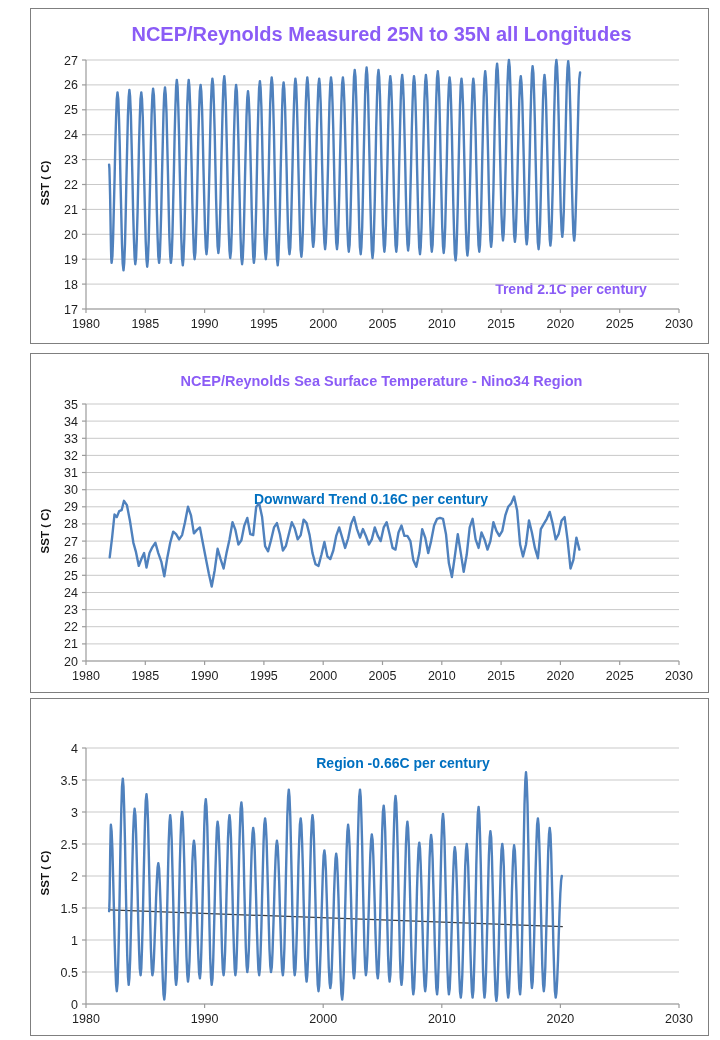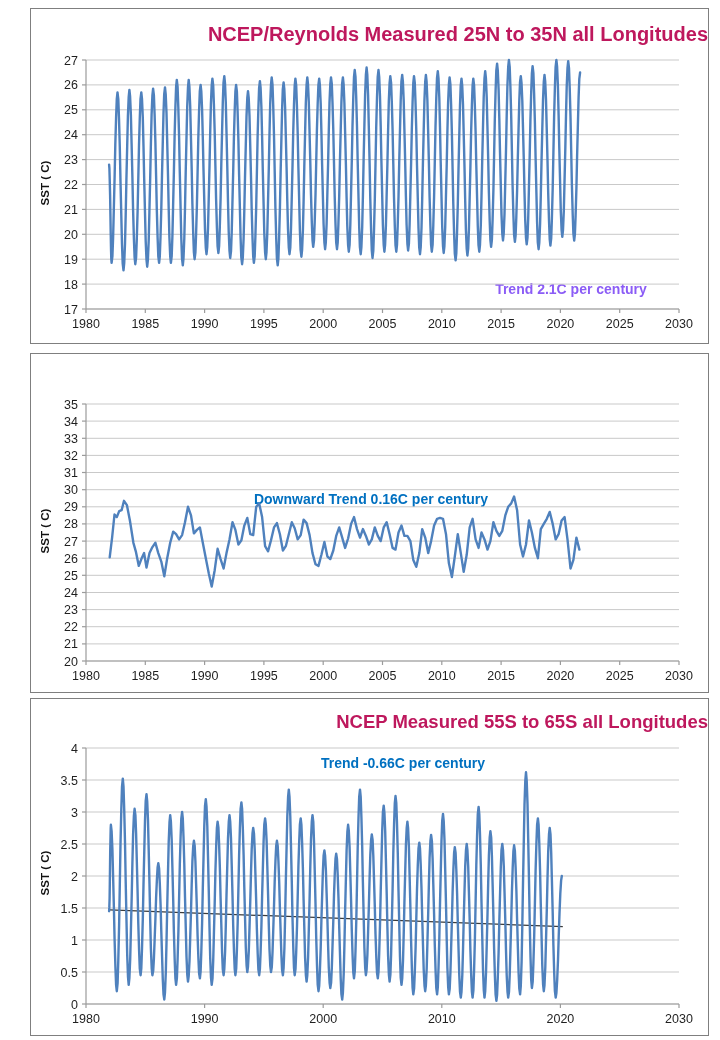--- a/index.html
+++ b/index.html
@@ -2,21 +2,21 @@
 <html><head>
 <meta charset="utf-8">
 <style>
   html,body{margin:0;padding:0;background:#ffffff;width:720px;height:1040px;overflow:hidden;
     font-family:"Liberation Sans", sans-serif;}
   .chart-box{position:absolute;left:30px;width:679px;background:#ffffff;
     border:1px solid #7f7f7f;box-sizing:border-box;}
   #box-0{top:8px;height:336px;}
   #box-1{top:353px;height:340px;}
   #box-2{top:698px;height:338px;}
-  .chart-title{position:absolute;left:0;width:100%;text-align:right;font-weight:bold;color:#be185d;}
+  .chart-title{position:absolute;left:12px;width:100%;text-align:center;font-weight:bold;color:#8b5cf6;}
   #box-0 .chart-title{top:14px;font-size:20px;}
   #box-1 .chart-title{top:19px;font-size:14.5px;}
   #box-2 .chart-title{top:12px;font-size:18.5px;}
   .ylab{position:absolute;left:-56px;width:140px;text-align:center;
     transform:rotate(-90deg);font-weight:bold;font-size:11.5px;color:#111;white-space:nowrap;}
   #box-0 .ylab{top:168px;}
   #box-1 .ylab{top:171px;}
   #box-2 .ylab{top:168px;}
   .anno{position:absolute;font-weight:bold;font-size:14px;white-space:nowrap;
     transform:translateX(-50%);}
@@ -89,20 +89,21 @@
       <text x="529.4" y="319" text-anchor="middle">2020</text>
       <line x1="588.7" x2="588.7" y1="300" y2="304" stroke="#9b9b9b" stroke-width="1.2"></line>
       <text x="588.7" y="319" text-anchor="middle">2025</text>
       <line x1="648.0" x2="648.0" y1="300" y2="304" stroke="#9b9b9b" stroke-width="1.2"></line>
       <text x="648.0" y="319" text-anchor="middle">2030</text>
       <path d="M78.1,155.6 L78.4,159.3 L78.7,170.0 L79.1,185.9 L79.4,204.8 L79.7,223.6 L80.0,239.5 L80.3,250.2 L80.6,253.9 L81.4,247.4 L82.1,229.0 L82.8,201.3 L83.6,168.7 L84.3,136.0 L85.1,108.3 L85.8,89.9 L86.5,83.4 L87.3,90.1 L88.0,109.4 L88.8,138.3 L89.5,172.4 L90.3,206.5 L91.0,235.3 L91.7,254.6 L92.5,261.4 L93.2,254.5 L94.0,235.0 L94.7,205.7 L95.4,171.1 L96.2,136.6 L96.9,107.3 L97.7,87.8 L98.4,80.9 L99.1,87.5 L99.9,106.4 L100.6,134.7 L101.4,168.0 L102.1,201.4 L102.9,229.7 L103.6,248.5 L104.3,255.2 L105.1,248.6 L105.8,230.0 L106.6,202.1 L107.3,169.3 L108.0,136.4 L108.8,108.5 L109.5,89.9 L110.3,83.4 L111.0,90.0 L111.8,108.9 L112.5,137.2 L113.2,170.5 L114.0,203.9 L114.7,232.1 L115.5,251.0 L116.2,257.7 L116.9,250.9 L117.7,231.6 L118.4,202.7 L119.2,168.7 L119.9,134.6 L120.6,105.7 L121.4,86.4 L122.1,79.6 L122.9,86.3 L123.6,105.2 L124.4,133.4 L125.1,166.8 L125.8,200.1 L126.6,228.4 L127.3,247.3 L128.1,253.9 L128.8,247.3 L129.5,228.2 L130.3,199.8 L131.0,166.2 L131.8,132.6 L132.5,104.1 L133.2,85.1 L134.0,78.4 L134.7,85.1 L135.5,104.1 L136.2,132.6 L137.0,166.2 L137.7,199.8 L138.4,228.2 L139.2,247.3 L139.9,253.9 L140.7,247.0 L141.4,227.1 L142.1,197.4 L142.9,162.4 L143.6,127.4 L144.4,97.7 L145.1,77.9 L145.8,70.9 L146.6,78.0 L147.3,98.1 L148.1,128.2 L148.8,163.7 L149.6,199.2 L150.3,229.3 L151.0,249.4 L151.8,256.4 L152.5,249.4 L153.3,229.3 L154.0,199.2 L154.7,163.7 L155.5,128.2 L156.2,98.1 L157.0,78.0 L157.7,70.9 L158.4,77.7 L159.2,97.2 L159.9,126.3 L160.7,160.6 L161.4,194.9 L162.2,223.9 L162.9,243.4 L163.6,250.2 L164.4,243.6 L165.1,224.7 L165.9,196.4 L166.6,163.0 L167.3,129.7 L168.1,101.4 L168.8,82.5 L169.6,75.9 L170.3,82.3 L171.1,100.7 L171.8,128.2 L172.5,160.6 L173.3,193.0 L174.0,220.4 L174.8,238.8 L175.5,245.2 L176.2,238.5 L177.0,219.5 L177.7,191.0 L178.5,157.4 L179.2,123.9 L179.9,95.4 L180.7,76.4 L181.4,69.7 L182.2,76.3 L182.9,95.2 L183.7,123.5 L184.4,156.8 L185.1,190.2 L185.9,218.4 L186.6,237.3 L187.4,244.0 L188.1,237.2 L188.8,218.1 L189.6,189.4 L190.3,155.6 L191.1,121.8 L191.8,93.1 L192.5,73.9 L193.3,67.2 L194.0,74.1 L194.8,93.8 L195.5,123.3 L196.3,158.1 L197.0,192.9 L197.7,222.3 L198.5,242.0 L199.2,249.0 L200.0,242.4 L200.7,223.6 L201.4,195.5 L202.2,162.4 L202.9,129.3 L203.7,101.2 L204.4,82.5 L205.1,75.9 L205.9,82.7 L206.6,102.2 L207.4,131.2 L208.1,165.5 L208.9,199.8 L209.6,228.9 L210.3,248.4 L211.1,255.2 L211.8,248.6 L212.6,229.8 L213.3,201.8 L214.0,168.7 L214.8,135.5 L215.5,107.5 L216.3,88.7 L217.0,82.1 L217.7,88.7 L218.5,107.3 L219.2,135.2 L220.0,168.0 L220.7,200.9 L221.5,228.8 L222.2,247.4 L222.9,253.9 L223.7,247.0 L224.4,227.3 L225.2,197.8 L225.9,163.0 L226.6,128.3 L227.4,98.8 L228.1,79.1 L228.9,72.2 L229.6,78.9 L230.4,98.2 L231.1,127.1 L231.8,161.2 L232.6,195.2 L233.3,224.1 L234.1,243.4 L234.8,250.2 L235.5,243.3 L236.3,223.6 L237.0,194.1 L237.8,159.3 L238.5,124.5 L239.2,95.0 L240.0,75.3 L240.7,68.4 L241.5,75.6 L242.2,96.0 L243.0,126.5 L243.7,162.4 L244.4,198.4 L245.2,228.9 L245.9,249.3 L246.7,256.4 L247.4,249.5 L248.1,229.6 L248.9,199.9 L249.6,164.9 L250.4,129.9 L251.1,100.2 L251.8,80.4 L252.6,73.4 L253.3,79.9 L254.1,98.6 L254.8,126.4 L255.6,159.3 L256.3,192.2 L257.0,220.1 L257.8,238.7 L258.5,245.2 L259.3,238.5 L260.0,219.5 L260.7,191.0 L261.5,157.4 L262.2,123.9 L263.0,95.4 L263.7,76.4 L264.4,69.7 L265.2,76.5 L265.9,95.7 L266.7,124.6 L267.4,158.7 L268.2,192.8 L268.9,221.6 L269.6,240.9 L270.4,247.7 L271.1,240.9 L271.9,221.5 L272.6,192.4 L273.3,158.1 L274.1,123.8 L274.8,94.7 L275.6,75.3 L276.3,68.4 L277.0,74.9 L277.8,93.2 L278.5,120.7 L279.3,153.1 L280.0,185.5 L280.8,213.0 L281.5,231.3 L282.2,237.8 L283.0,231.4 L283.7,213.1 L284.5,185.9 L285.2,153.7 L285.9,121.6 L286.7,94.3 L287.4,76.1 L288.2,69.7 L288.9,76.2 L289.7,94.7 L290.4,122.3 L291.1,155.0 L291.9,187.6 L292.6,215.3 L293.4,233.7 L294.1,240.2 L294.8,233.7 L295.6,215.1 L296.3,187.2 L297.1,154.3 L297.8,121.5 L298.5,93.6 L299.3,75.0 L300.0,68.4 L300.8,75.0 L301.5,93.6 L302.3,121.5 L303.0,154.3 L303.7,187.2 L304.5,215.1 L305.2,233.7 L306.0,240.2 L306.7,233.7 L307.4,215.1 L308.2,187.2 L308.9,154.3 L309.7,121.5 L310.4,93.6 L311.1,75.0 L311.9,68.4 L312.6,75.1 L313.4,94.0 L314.1,122.2 L314.9,155.6 L315.6,188.9 L316.3,217.2 L317.1,236.1 L317.8,242.7 L318.6,235.8 L319.3,216.1 L320.0,186.6 L320.8,151.8 L321.5,117.1 L322.3,87.6 L323.0,67.9 L323.7,61.0 L324.5,68.0 L325.2,87.9 L326.0,117.8 L326.7,153.1 L327.5,188.3 L328.2,218.2 L328.9,238.2 L329.7,245.2 L330.4,238.1 L331.2,217.9 L331.9,187.6 L332.6,151.8 L333.4,116.1 L334.1,85.8 L334.9,65.6 L335.6,58.5 L336.3,65.7 L337.1,86.4 L337.8,117.3 L338.6,153.7 L339.3,190.2 L340.1,221.1 L340.8,241.7 L341.5,249.0 L342.3,241.8 L343.0,221.4 L343.8,190.9 L344.5,155.0 L345.2,119.0 L346.0,88.5 L346.7,68.1 L347.5,61.0 L348.2,67.9 L349.0,87.6 L349.7,117.1 L350.4,151.8 L351.2,186.6 L351.9,216.1 L352.7,235.8 L353.4,242.7 L354.1,236.0 L354.9,217.0 L355.6,188.5 L356.4,155.0 L357.1,121.4 L357.8,92.9 L358.6,73.9 L359.3,67.2 L360.1,73.9 L360.8,92.9 L361.6,121.4 L362.3,155.0 L363.0,188.5 L363.8,217.0 L364.5,236.0 L365.3,242.7 L366.0,236.0 L366.7,216.8 L367.5,188.2 L368.2,154.3 L369.0,120.5 L369.7,91.8 L370.4,72.7 L371.2,65.9 L371.9,72.6 L372.7,91.6 L373.4,120.1 L374.2,153.7 L374.9,187.3 L375.6,215.8 L376.4,234.8 L377.1,241.5 L377.9,234.9 L378.6,216.0 L379.3,187.7 L380.1,154.3 L380.8,121.0 L381.6,92.7 L382.3,73.8 L383.0,67.2 L383.8,74.0 L384.5,93.3 L385.3,122.1 L386.0,156.2 L386.8,190.3 L387.5,219.1 L388.2,238.4 L389.0,245.2 L389.7,238.4 L390.5,219.0 L391.2,189.9 L391.9,155.6 L392.7,121.3 L393.4,92.2 L394.2,72.8 L394.9,65.9 L395.6,72.7 L396.4,91.8 L397.1,120.5 L397.9,154.3 L398.6,188.2 L399.4,216.8 L400.1,236.0 L400.8,242.7 L401.6,235.9 L402.3,216.3 L403.1,187.0 L403.8,152.5 L404.5,117.9 L405.3,88.6 L406.0,69.1 L406.8,62.2 L407.5,69.1 L408.3,88.8 L409.0,118.3 L409.7,153.1 L410.5,187.9 L411.2,217.4 L412.0,237.1 L412.7,244.0 L413.4,237.3 L414.2,218.3 L414.9,189.8 L415.7,156.2 L416.4,122.6 L417.1,94.1 L417.9,75.1 L418.6,68.4 L419.4,75.4 L420.1,95.2 L420.9,124.9 L421.6,159.9 L422.3,195.0 L423.1,224.6 L423.8,244.5 L424.6,251.4 L425.3,244.5 L426.0,224.8 L426.8,195.3 L427.5,160.6 L428.3,125.8 L429.0,96.3 L429.7,76.6 L430.5,69.7 L431.2,76.4 L432.0,95.6 L432.7,124.2 L433.5,158.1 L434.2,191.9 L434.9,220.6 L435.7,239.7 L436.4,246.5 L437.2,239.7 L437.9,220.6 L438.6,191.9 L439.4,158.1 L440.1,124.2 L440.9,95.6 L441.6,76.4 L442.3,69.7 L443.1,76.3 L443.8,95.0 L444.6,123.1 L445.3,156.2 L446.1,189.3 L446.8,217.4 L447.5,236.1 L448.3,242.7 L449.0,235.9 L449.8,216.3 L450.5,187.0 L451.2,152.5 L452.0,117.9 L452.7,88.6 L453.5,69.1 L454.2,62.2 L454.9,68.9 L455.7,87.9 L456.4,116.4 L457.2,150.0 L457.9,183.6 L458.7,212.0 L459.4,231.1 L460.1,237.8 L460.9,230.8 L461.6,210.9 L462.4,181.3 L463.1,146.2 L463.8,111.2 L464.6,81.5 L465.3,61.7 L466.1,54.7 L466.8,61.5 L467.6,80.6 L468.3,109.3 L469.0,143.1 L469.8,177.0 L470.5,205.6 L471.3,224.8 L472.0,231.5 L472.7,224.7 L473.5,205.1 L474.2,175.8 L475.0,141.3 L475.7,106.7 L476.4,77.4 L477.2,57.9 L477.9,51.0 L478.7,57.9 L479.4,77.6 L480.2,107.1 L480.9,141.9 L481.6,176.7 L482.4,206.2 L483.1,225.9 L483.9,232.8 L484.6,226.5 L485.3,208.5 L486.1,181.7 L486.8,150.0 L487.6,118.3 L488.3,91.4 L489.0,73.5 L489.8,67.2 L490.5,73.6 L491.3,91.8 L492.0,119.1 L492.8,151.2 L493.5,183.4 L494.2,210.6 L495.0,228.9 L495.7,235.3 L496.5,228.5 L497.2,209.2 L497.9,180.3 L498.7,146.2 L499.4,112.2 L500.2,83.3 L500.9,64.0 L501.6,57.2 L502.4,64.2 L503.1,84.0 L503.9,113.7 L504.6,148.7 L505.4,183.8 L506.1,213.4 L506.8,233.3 L507.6,240.2 L508.3,233.6 L509.1,214.7 L509.8,186.4 L510.5,153.1 L511.3,119.7 L512.0,91.5 L512.8,72.6 L513.5,65.9 L514.2,72.4 L515.0,90.9 L515.7,118.6 L516.5,151.2 L517.2,183.9 L518.0,211.5 L518.7,230.0 L519.4,236.5 L520.2,229.4 L520.9,209.3 L521.7,179.2 L522.4,143.8 L523.1,108.3 L523.9,78.2 L524.6,58.1 L525.4,51.0 L526.1,57.7 L526.9,76.9 L527.6,105.6 L528.3,139.4 L529.1,173.2 L529.8,201.9 L530.6,221.1 L531.3,227.8 L532.0,221.1 L532.8,202.1 L533.5,173.6 L534.3,140.0 L535.0,106.4 L535.7,78.0 L536.5,58.9 L537.2,52.2 L538.0,59.1 L538.7,78.5 L539.5,107.6 L540.2,141.9 L540.9,176.2 L541.7,205.3 L542.4,224.7 L543.2,231.5 L543.9,225.1 L544.6,206.9 L545.4,179.6 L546.1,147.5 L546.9,115.3 L547.6,88.1 L548.3,69.8 L549.1,63.5" fill="none" stroke="#4F81BD" stroke-width="2.4" stroke-linejoin="round" stroke-linecap="round"></path>
     </svg>
 </div>
 
 <div class="chart-box" id="box-1">
+  <div class="chart-title">NCEP/Reynolds Sea Surface Temperature - Nino34 Region</div>
   <div class="ylab">SST ( C)</div>
   <div class="anno" style="color: rgb(0, 112, 192); margin-top: 43px;">Downward Trend 0.16C per century</div>
   <svg class="plot" id="svg-1" width="677" height="338">
       <line x1="55" x2="648" y1="307.0" y2="307.0" stroke="#c9c9c9" stroke-width="1"></line>
       <line x1="55" x2="648" y1="289.9" y2="289.9" stroke="#c9c9c9" stroke-width="1"></line>
       <line x1="55" x2="648" y1="272.7" y2="272.7" stroke="#c9c9c9" stroke-width="1"></line>
       <line x1="55" x2="648" y1="255.6" y2="255.6" stroke="#c9c9c9" stroke-width="1"></line>
       <line x1="55" x2="648" y1="238.5" y2="238.5" stroke="#c9c9c9" stroke-width="1"></line>
       <line x1="55" x2="648" y1="221.3" y2="221.3" stroke="#c9c9c9" stroke-width="1"></line>
       <line x1="55" x2="648" y1="204.2" y2="204.2" stroke="#c9c9c9" stroke-width="1"></line>
@@ -169,23 +170,22 @@
       <text x="529.4" y="326" text-anchor="middle">2020</text>
       <line x1="588.7" x2="588.7" y1="307" y2="311" stroke="#9b9b9b" stroke-width="1.2"></line>
       <text x="588.7" y="326" text-anchor="middle">2025</text>
       <line x1="648.0" x2="648.0" y1="307" y2="311" stroke="#9b9b9b" stroke-width="1.2"></line>
       <text x="648.0" y="326" text-anchor="middle">2030</text>
       <path d="M78.7,203.3 L81.1,183.6 L83.5,160.5 L85.8,163.1 L88.2,157.1 L90.6,156.2 L93.0,146.8 L95.9,151.1 L98.9,166.5 L102.4,188.8 L104.8,197.3 L107.8,211.9 L110.7,204.2 L113.1,199.1 L115.5,213.6 L118.5,199.1 L121.4,193.1 L124.4,188.8 L127.3,199.1 L130.3,207.6 L133.3,222.2 L136.2,204.2 L139.2,188.8 L142.2,177.6 L145.1,180.2 L148.1,185.4 L151.1,181.1 L154.0,168.2 L157.0,152.8 L160.0,161.4 L162.9,179.4 L165.9,175.9 L168.9,173.4 L171.8,188.8 L174.8,204.2 L177.8,219.6 L180.7,232.5 L183.7,216.2 L186.6,194.8 L189.6,205.1 L192.6,214.5 L195.5,199.1 L198.5,185.4 L201.5,168.2 L204.4,175.9 L207.4,190.5 L210.4,186.2 L213.3,171.6 L216.3,163.9 L219.3,180.2 L222.2,181.1 L225.2,152.8 L228.2,149.4 L231.1,163.1 L234.1,192.2 L237.1,197.3 L240.0,186.2 L243.0,173.4 L245.9,169.1 L248.9,180.2 L251.9,196.5 L254.8,192.2 L257.8,180.2 L260.8,168.2 L263.7,174.2 L266.7,185.4 L269.7,181.1 L272.6,165.6 L275.6,169.1 L278.6,181.1 L281.5,199.1 L284.5,210.2 L287.5,211.9 L290.4,200.8 L293.4,187.9 L296.4,202.5 L299.3,205.1 L302.3,196.5 L305.2,181.9 L308.2,173.4 L311.2,183.6 L314.1,193.9 L317.1,184.5 L320.1,169.9 L323.0,163.1 L326.0,175.1 L329.0,183.6 L331.9,175.1 L334.9,181.9 L337.9,190.5 L340.8,185.4 L343.8,173.4 L346.8,181.9 L349.7,187.1 L352.7,173.4 L355.7,168.2 L358.6,180.2 L361.6,193.9 L364.5,195.6 L367.5,178.5 L370.5,171.6 L373.4,181.9 L376.4,181.9 L379.4,187.1 L382.3,205.9 L385.3,212.8 L388.3,199.1 L391.2,175.1 L394.2,183.6 L397.2,199.1 L400.1,187.1 L403.1,171.6 L406.1,164.8 L409.0,163.9 L412.0,164.8 L415.0,180.2 L417.9,209.3 L420.9,223.0 L423.8,202.5 L426.8,180.2 L429.8,199.1 L432.7,217.9 L435.7,200.8 L438.7,173.4 L441.6,164.8 L444.6,185.4 L447.6,193.9 L450.5,178.5 L453.5,185.4 L456.5,195.6 L459.4,187.1 L462.4,168.2 L465.4,176.8 L468.3,181.9 L471.3,176.8 L474.3,161.4 L477.2,152.8 L480.2,149.4 L483.1,142.5 L486.1,156.2 L489.1,190.5 L492.0,202.5 L495.0,190.5 L498.0,166.5 L500.9,178.5 L503.9,193.9 L506.9,204.2 L509.8,175.1 L512.8,169.9 L515.8,164.8 L518.7,157.9 L521.7,169.9 L524.7,185.4 L527.6,180.2 L530.6,166.5 L533.6,163.1 L536.5,185.4 L539.5,214.5 L542.4,205.9 L545.4,183.6 L548.4,195.6" fill="none" stroke="#4F81BD" stroke-width="2.4" stroke-linejoin="round" stroke-linecap="round"></path>
     </svg>
 </div>
 
 <div class="chart-box" id="box-2">
-  <div class="chart-title">NCEP Measured 55S to 65S all Longitudes</div>
   <div class="ylab">SST ( C)</div>
-  <div class="anno" style="color: rgb(0, 112, 192);">Trend -0.66C per century</div>
+  <div class="anno" style="color: rgb(0, 112, 192);">Region -0.66C per century</div>
   <svg class="plot" id="svg-2" width="677" height="336">
       <line x1="55" x2="648" y1="305.0" y2="305.0" stroke="#c9c9c9" stroke-width="1"></line>
       <line x1="55" x2="648" y1="273.0" y2="273.0" stroke="#c9c9c9" stroke-width="1"></line>
       <line x1="55" x2="648" y1="241.0" y2="241.0" stroke="#c9c9c9" stroke-width="1"></line>
       <line x1="55" x2="648" y1="209.0" y2="209.0" stroke="#c9c9c9" stroke-width="1"></line>
       <line x1="55" x2="648" y1="177.0" y2="177.0" stroke="#c9c9c9" stroke-width="1"></line>
       <line x1="55" x2="648" y1="145.0" y2="145.0" stroke="#c9c9c9" stroke-width="1"></line>
       <line x1="55" x2="648" y1="113.0" y2="113.0" stroke="#c9c9c9" stroke-width="1"></line>
       <line x1="55" x2="648" y1="81.0" y2="81.0" stroke="#c9c9c9" stroke-width="1"></line>
       <line x1="55" x2="648" y1="49.0" y2="49.0" stroke="#c9c9c9" stroke-width="1"></line>

